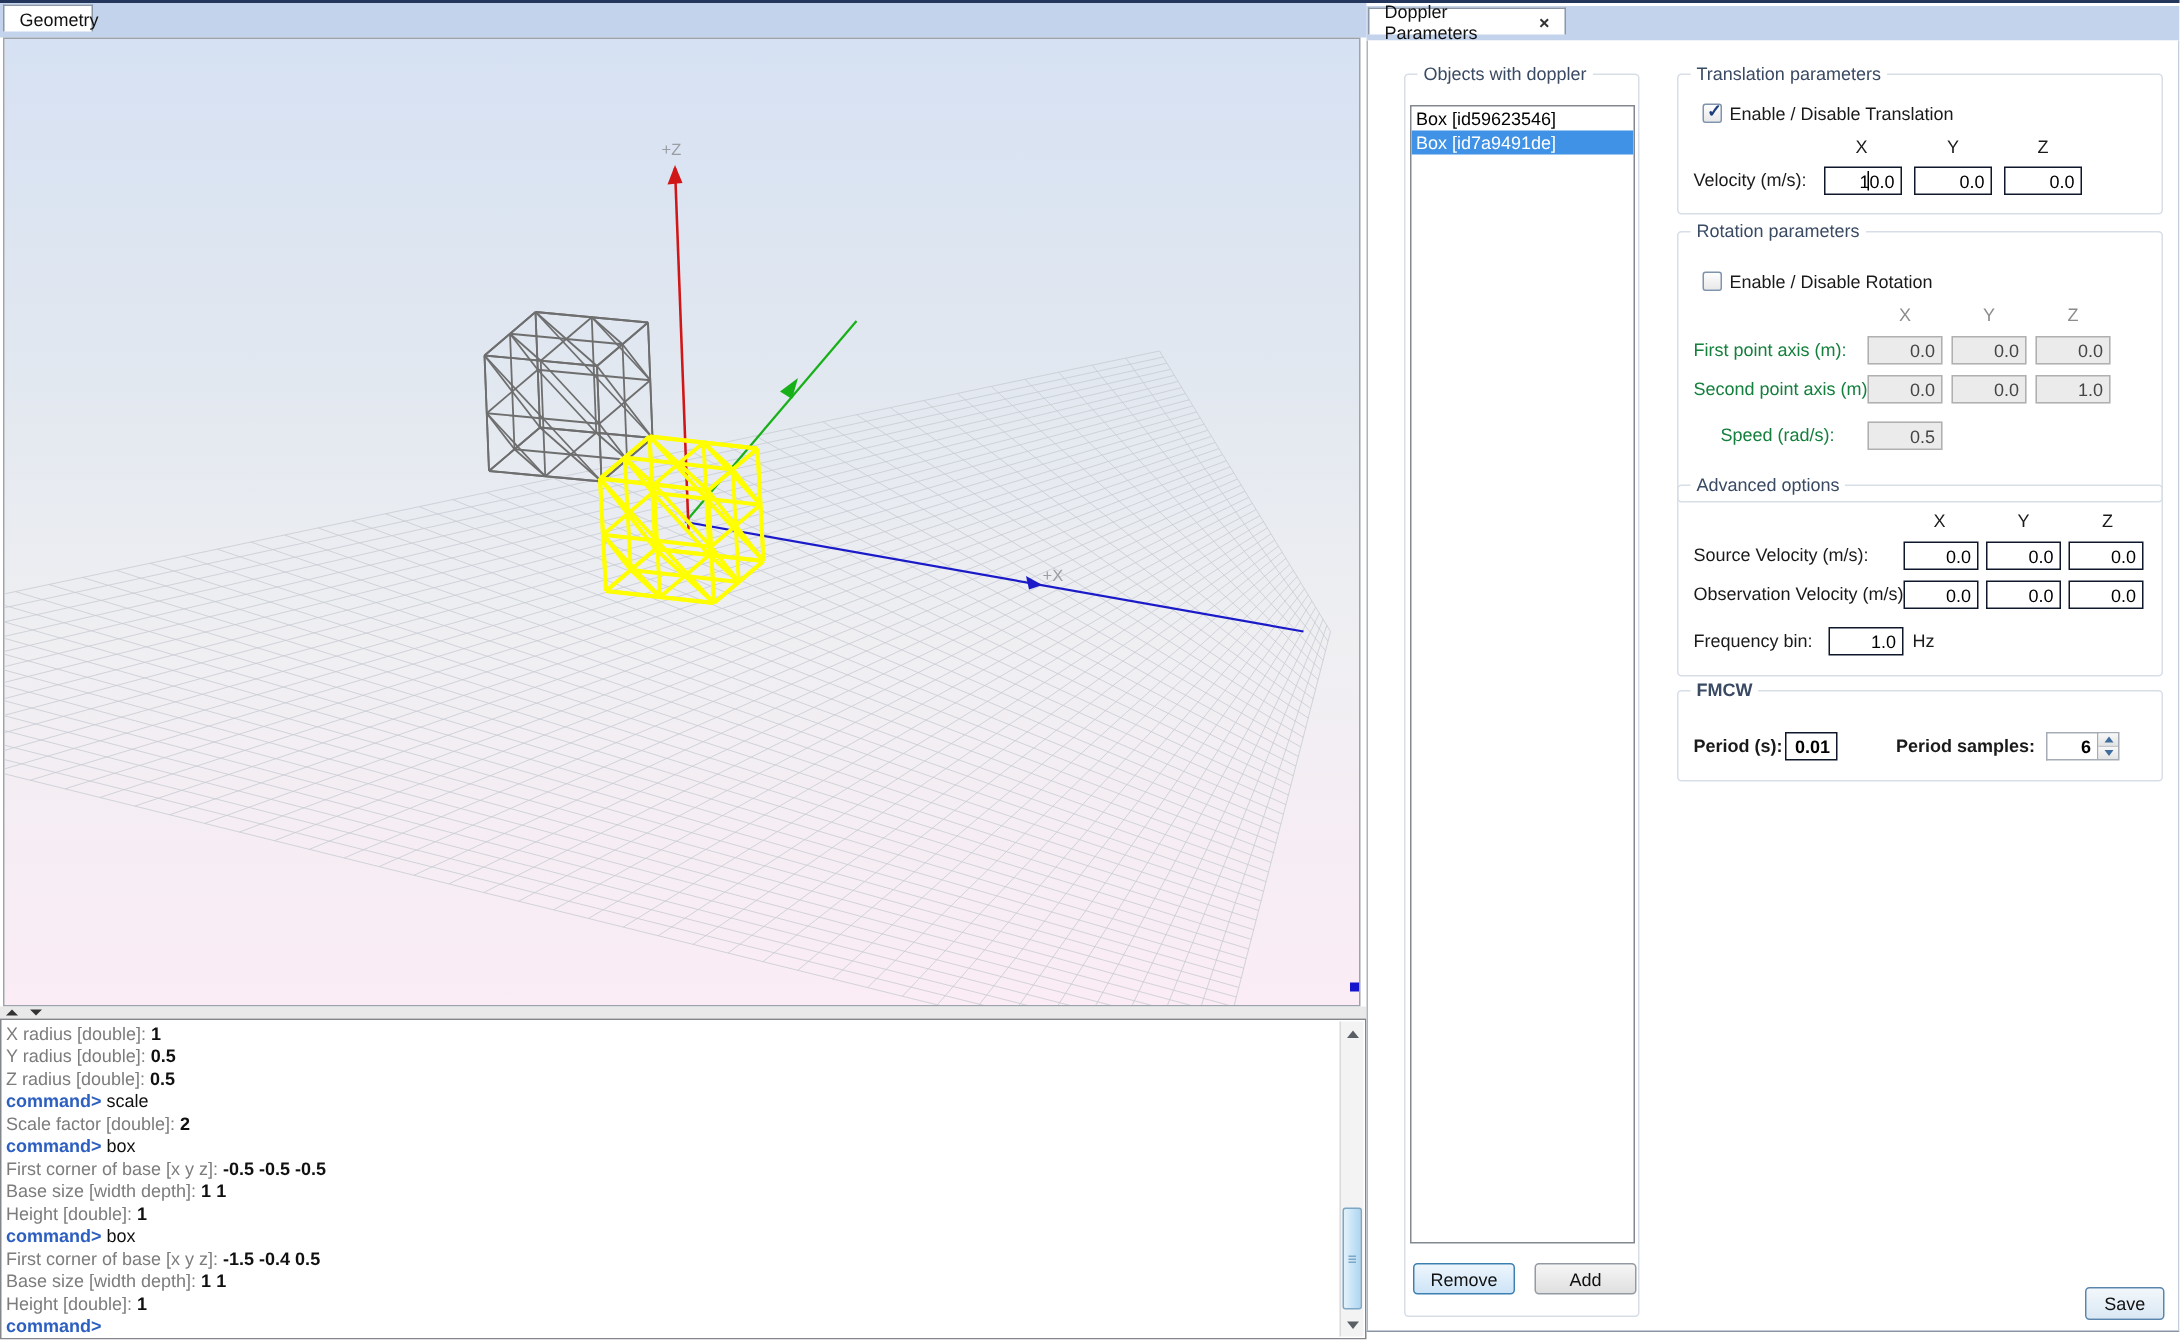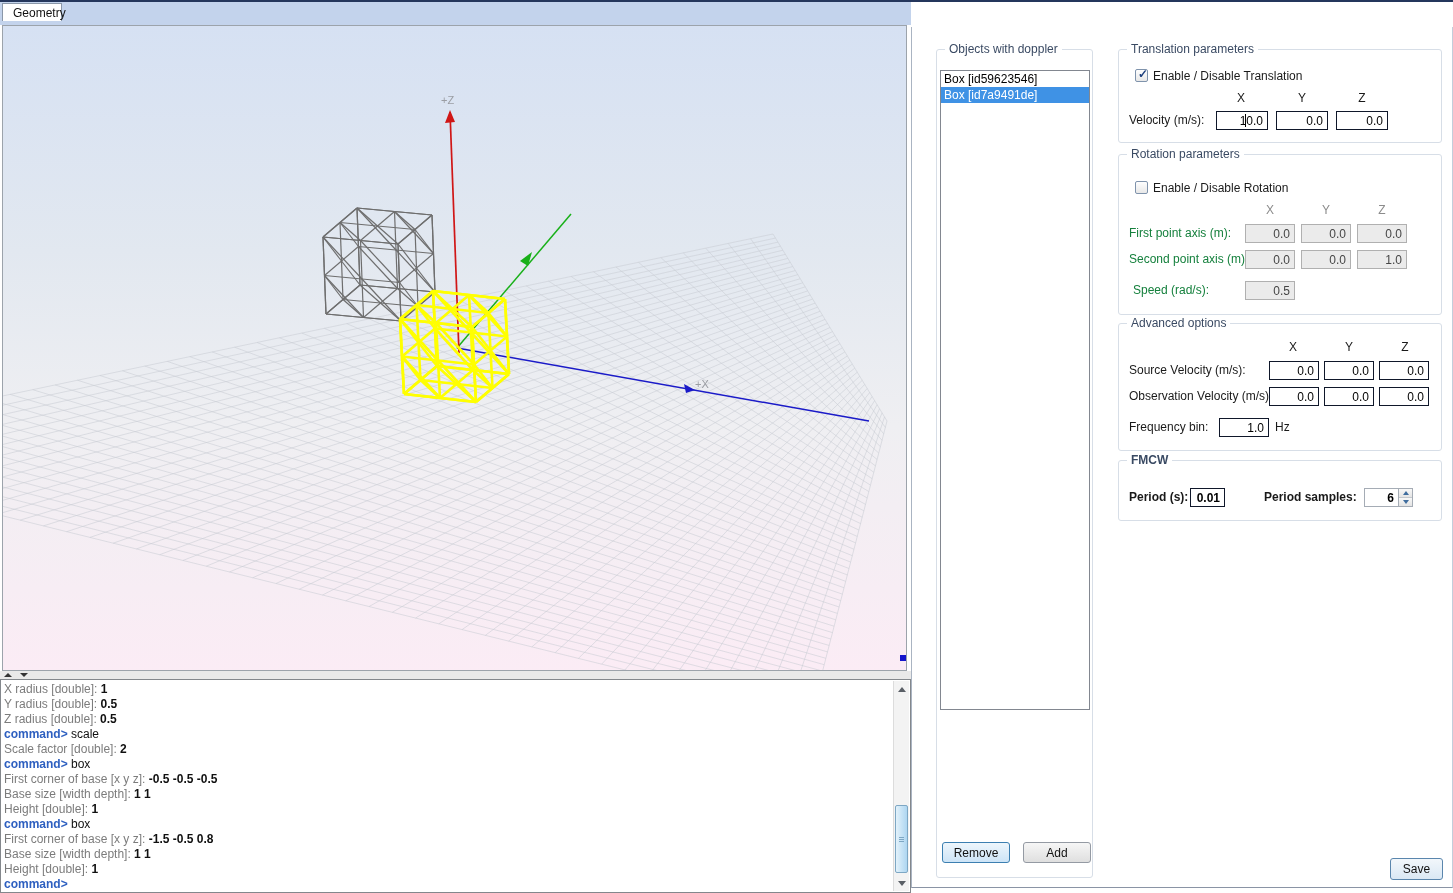--- a/index.html
+++ b/index.html
@@ -367,46 +367,52 @@
       <div class="console-line"><span class="c-label">X radius [double]: </span><span class="c-value">1</span></div>
       <div class="console-line"><span class="c-label">Y radius [double]: </span><span class="c-value">0.5</span></div>
       <div class="console-line"><span class="c-label">Z radius [double]: </span><span class="c-value">0.5</span></div>
       <div class="console-line"><span class="c-cmd">command&gt;</span><span class="c-arg"> scale</span></div>
       <div class="console-line"><span class="c-label">Scale factor [double]: </span><span class="c-value">2</span></div>
       <div class="console-line"><span class="c-cmd">command&gt;</span><span class="c-arg"> box</span></div>
       <div class="console-line"><span class="c-label">First corner of base [x y z]: </span><span class="c-value">-0.5 -0.5 -0.5</span></div>
       <div class="console-line"><span class="c-label">Base size [width depth]: </span><span class="c-value">1 1</span></div>
       <div class="console-line"><span class="c-label">Height [double]: </span><span class="c-value">1</span></div>
       <div class="console-line"><span class="c-cmd">command&gt;</span><span class="c-arg"> box</span></div>
-      <div class="console-line"><span class="c-label">First corner of base [x y z]: </span><span class="c-value">-1.5 -0.5 0.8</span></div>
+      <div class="console-line"><span class="c-label">First corner of base [x y z]: </span><span class="c-value">-1.5 -0.4 0.5</span></div>
       <div class="console-line"><span class="c-label">Base size [width depth]: </span><span class="c-value">1 1</span></div>
       <div class="console-line"><span class="c-label">Height [double]: </span><span class="c-value">1</span></div>
       <div class="console-line"><span class="c-cmd">command&gt;</span><span class="c-arg"></span></div>
     </div>
     <div class="scrollbar-v">
       <div class="sb-btn sb-up">
           <div class="sb-tri-up"></div>
         </div>
       <div class="sb-thumb">
           <div class="sb-grip"></div>
         </div>
       <div class="sb-btn sb-down">
           <div class="sb-tri-down"></div>
         </div>
     </div>
   </div>
 </div>
 
 <div class="right-pane">
+  <div class="tabstrip">
+    <div class="tab tab-doppler">
+      <span>Doppler Parameters</span>
+      <span class="tab-close">×</span>
+    </div>
+  </div>
 
   <div class="panel">
 
     <div class="group" style="left:24px; top:22px; width:157px; height:829px;">
       <span class="group-title">Objects with doppler</span>
-      <div class="listbox" style="left:3px; top:20px; width:150px; height:640px;">
+      <div class="listbox" style="left:3px; top:20px; width:150px; height:759px;">
         <div class="list-item">Box [id59623546]</div>
         <div class="list-item selected">Box [id7a9491de]</div>
       </div>
       <div class="btn focused" style="left:5px; top:792px; width:68px;">
           <span>Remove</span>
         </div>
       <div class="btn" style="left:86px; top:792px; width:68px;">
           <span>Add</span>
         </div>
     </div>
@@ -419,36 +425,36 @@
       <span class="glabel" style="left:34px; top:19px;">Enable / Disable Translation</span>
       <span class="colhead" style="left:112px; top:41px;">X</span>
       <span class="colhead" style="left:173px; top:41px;">Y</span>
       <span class="colhead" style="left:233px; top:41px;">Z</span>
       <span class="glabel" style="left:10px; top:63px;">Velocity (m/s):</span>
       <div class="field" style="left:97px; top:61px; width:52px;"><span>10.0</span><div class="caret"></div></div>
       <div class="field" style="left:157px; top:61px; width:52px;"><span>0.0</span></div>
       <div class="field" style="left:217px; top:61px; width:52px;"><span>0.0</span></div>
     </div>
 
-    <div class="group" style="left:206px; top:127px; width:324px; height:161px;">
+    <div class="group" style="left:206px; top:127px; width:324px; height:181px;">
       <span class="group-title">Rotation parameters</span>
       <div class="checkbox" style="left:16px; top:26px;"></div>
       <span class="glabel" style="left:34px; top:26px;">Enable / Disable Rotation</span>
       <span class="colhead dis" style="left:141px; top:48px;">X</span>
       <span class="colhead dis" style="left:197px; top:48px;">Y</span>
       <span class="colhead dis" style="left:253px; top:48px;">Z</span>
       <span class="glabel dis" style="left:10px; top:71px;">First point axis (m):</span>
       <div class="field dis" style="left:126px; top:69px; width:50px;"><span>0.0</span></div>
       <div class="field dis" style="left:182px; top:69px; width:50px;"><span>0.0</span></div>
       <div class="field dis" style="left:238px; top:69px; width:50px;"><span>0.0</span></div>
       <span class="glabel dis" style="left:10px; top:97px;">Second point axis (m):</span>
       <div class="field dis" style="left:126px; top:95px; width:50px;"><span>0.0</span></div>
       <div class="field dis" style="left:182px; top:95px; width:50px;"><span>0.0</span></div>
       <div class="field dis" style="left:238px; top:95px; width:50px;"><span>1.0</span></div>
-      <span class="glabel dis" style="left:14px; top:128px;">Speed (rad/s):</span>
+      <span class="glabel dis" style="left:28px; top:128px;">Speed (rad/s):</span>
       <div class="field dis" style="left:126px; top:126px; width:50px;"><span>0.5</span></div>
     </div>
 
     <div class="group" style="left:206px; top:296px; width:324px; height:128px;">
       <span class="group-title">Advanced options</span>
       <span class="colhead" style="left:164px; top:16px;">X</span>
       <span class="colhead" style="left:220px; top:16px;">Y</span>
       <span class="colhead" style="left:276px; top:16px;">Z</span>
       <span class="glabel" style="left:10px; top:39px;">Source Velocity (m/s):</span>
       <div class="field" style="left:150px; top:37px; width:50px;"><span>0.0</span></div>

